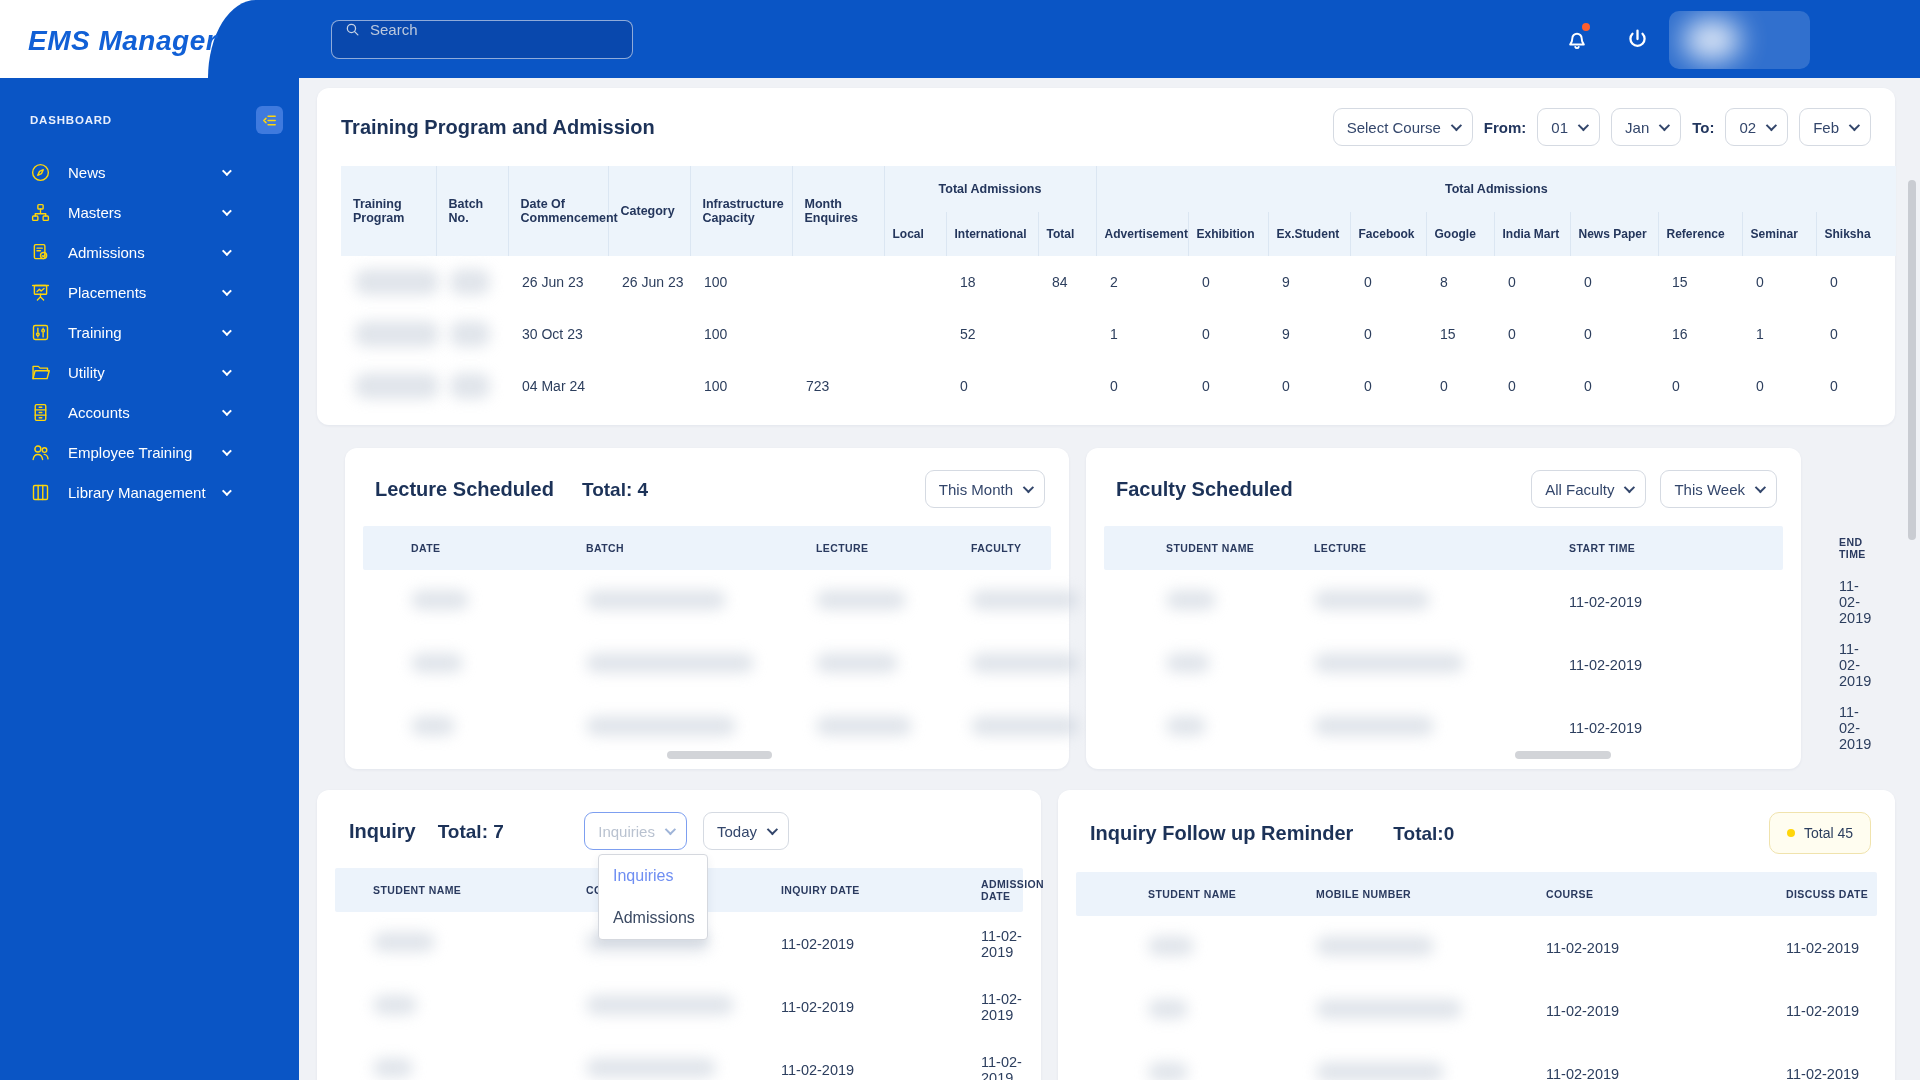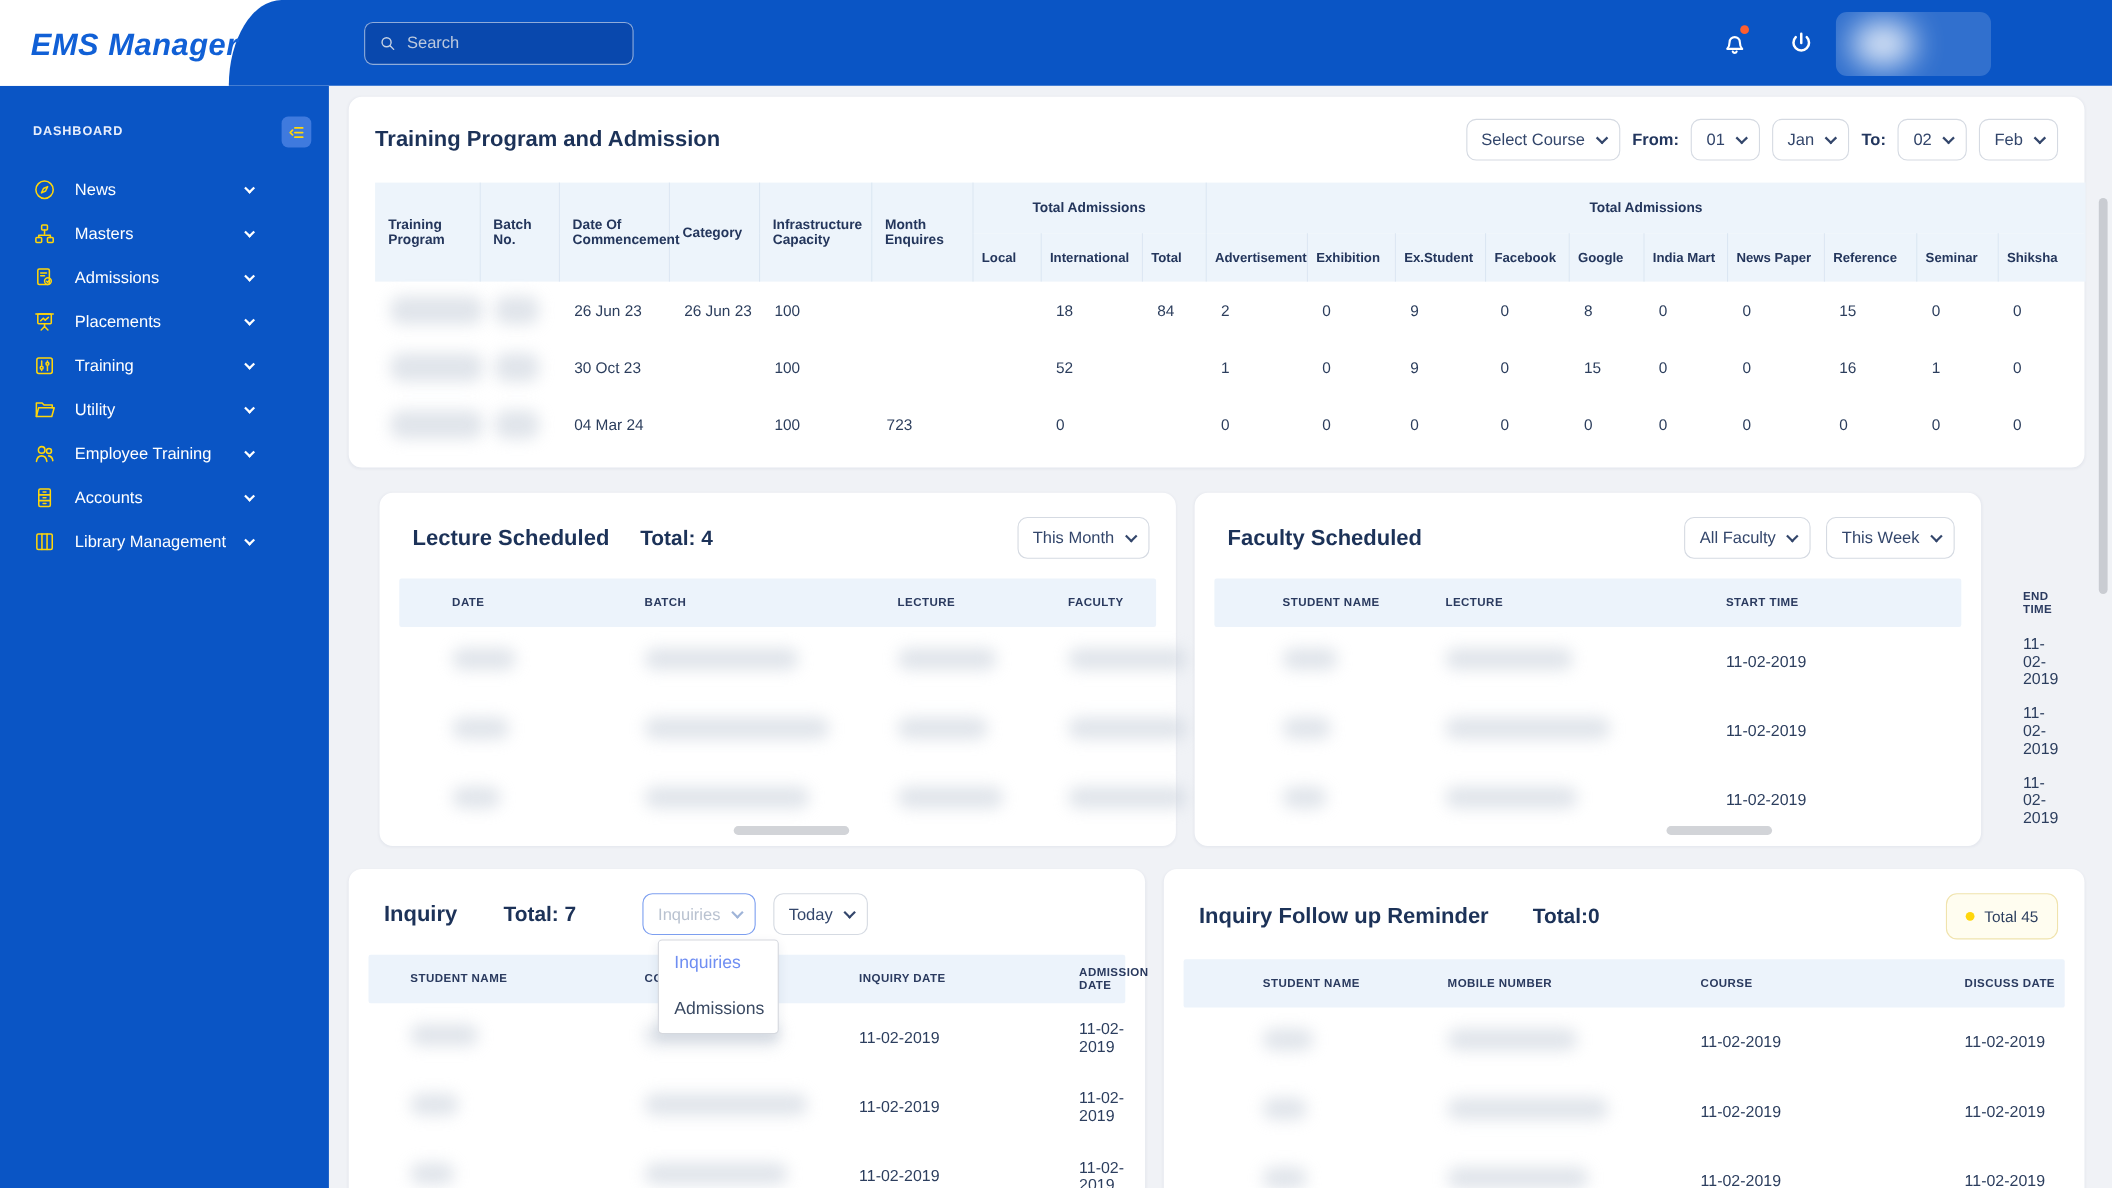--- a/index.html
+++ b/index.html
@@ -2,21 +2,21 @@
 <html><head>
 <meta charset="utf-8">
 <style>
   * { margin:0; padding:0; box-sizing:border-box; }
   html,body { width:1920px; height:1080px; overflow:hidden; font-family:"Liberation Sans", sans-serif; background:#f0f2f6; }
 
   
   .topbar { position:absolute; left:0; top:0; width:1920px; height:78px; background:#fff; z-index:20; }
   .topbar-blue { position:absolute; left:208px; top:0; right:0; height:78px; background:#0a55c5; border-top-left-radius:48px 78px; }
   .logo { position:absolute; left:28px; top:0; height:82px; display:flex; align-items:center; font-size:28px; font-weight:800; font-style:italic; color:#1160d6; letter-spacing:.5px; }
-  .search-box { position:absolute; left:331px; top:20px; width:245px; height:39px; background:rgba(6,40,110,.28); border:1px solid rgba(255,255,255,.55); border-radius:8px; display:flex; align-items:center; padding:0 12px; gap:9px; }
+  .search-box { position:absolute; left:331px; top:20px; width:302px; height:39px; background:rgba(6,40,110,.28); border:1px solid rgba(255,255,255,.55); border-radius:8px; display:flex; align-items:flex-start; padding:0 12px; gap:9px; }
   .search-box input { background:transparent; border:none; outline:none; color:#dfe7f4; font-size:15px; width:100%; font-family:"Liberation Sans",sans-serif; }
   .search-box input::placeholder { color:#bcc9de; }
   .icon-btn { position:relative; width:30px; height:30px; display:flex; align-items:center; justify-content:center; cursor:pointer; }
   .bell-wrap { position:absolute; left:1562px; top:24px; }
   .power-wrap { position:absolute; left:1622px; top:24px; }
   .bell-dot { position:absolute; right:2px; top:-1px; width:8px; height:8px; border-radius:50%; background:#ff5e2e; }
   .avatar { position:absolute; left:1669px; top:11px; width:141px; height:58px; border-radius:10px; background:rgba(255,255,255,.16); overflow:hidden; }
   .avatar::after { content:""; position:absolute; left:14px; top:8px; width:58px; height:42px; border-radius:50%; background:#fff; filter:blur(14px); opacity:.85; }
 
   
@@ -211,37 +211,37 @@
             <path d="M3.5 19V5h6l2 2h8.5v3"></path>
             <path d="M3.5 19l2.3-9H22l-2.5 9z"></path>
           </svg>
         </span>
       <span class="lbl">Utility</span>
       <span class="chev"></span>
     </div>
     <div class="nav-item">
       <span class="nav-icon">
           <svg width="21" height="21" viewBox="0 0 24 24">
+            <rect x="6" y="3" width="12" height="18" rx="1.5"></rect>
+            <path d="M6 9h12M6 15h12M10.5 6h3M10.5 12h3M10.5 18h3"></path>
+          </svg>
+        </span>
+      <span class="lbl">Accounts</span>
+      <span class="chev"></span>
+    </div>
+    <div class="nav-item">
+      <span class="nav-icon">
+          <svg width="21" height="21" viewBox="0 0 24 24">
             <circle cx="9" cy="8" r="3.4"></circle>
             <path d="M3.6 20c.5-3.8 2.5-5.8 5.4-5.8s4.9 2 5.4 5.8"></path>
             <circle cx="16.6" cy="9.2" r="2.6"></circle>
             <path d="M16.2 14.2c2.6.3 4 2 4.4 5"></path>
           </svg>
         </span>
       <span class="lbl">Employee Training</span>
-      <span class="chev"></span>
-    </div>
-    <div class="nav-item">
-      <span class="nav-icon">
-          <svg width="21" height="21" viewBox="0 0 24 24">
-            <rect x="6" y="3" width="12" height="18" rx="1.5"></rect>
-            <path d="M6 9h12M6 15h12M10.5 6h3M10.5 12h3M10.5 18h3"></path>
-          </svg>
-        </span>
-      <span class="lbl">Accounts</span>
       <span class="chev"></span>
     </div>
     <div class="nav-item">
       <span class="nav-icon">
           <svg width="21" height="21" viewBox="0 0 24 24">
             <rect x="4" y="4" width="16" height="16" rx="1.5"></rect>
             <path d="M9.3 4v16M14.6 4v16"></path>
           </svg>
         </span>
       <span class="lbl">Library Management</span>
@@ -487,21 +487,21 @@
         <span class="date-txt">11-02-2019</span>
       </div>
       <div class="hscroll" style="left:429px;width:96px"></div>
     </div>
   </div>
 
   <div class="row3">
 
     <div class="card card-inquiry">
       <div class="cs-head" style="padding-left:14px">
-        <div class="cs-title" style="gap:42px">
+        <div class="cs-title" style="gap:22px">
           <span class="card-title">Inquiry</span>
           <span class="cs-total">Total: 7</span>
         </div>
         <div class="inq-controls">
           <span class="dd focused">
               <span>Inquiries</span>
               <span class="dchev"></span>
             </span>
           <span class="dd">
               <span>Today</span>

